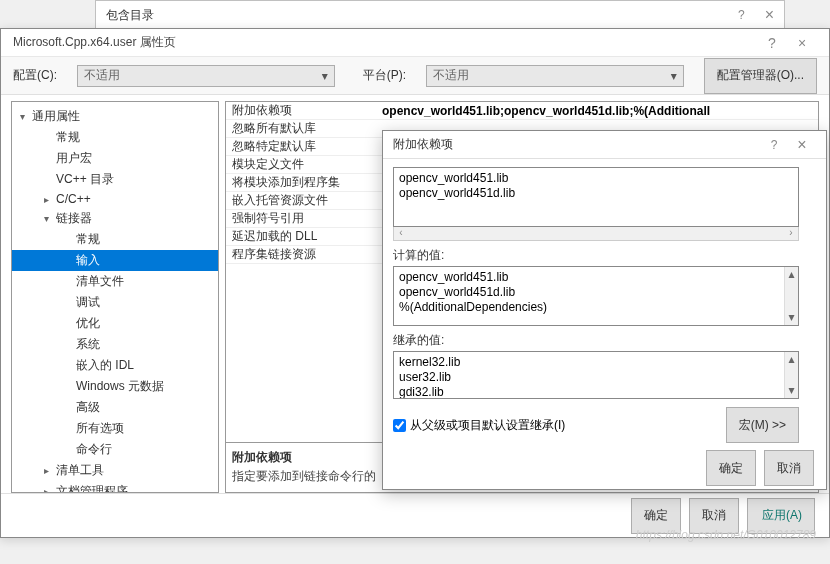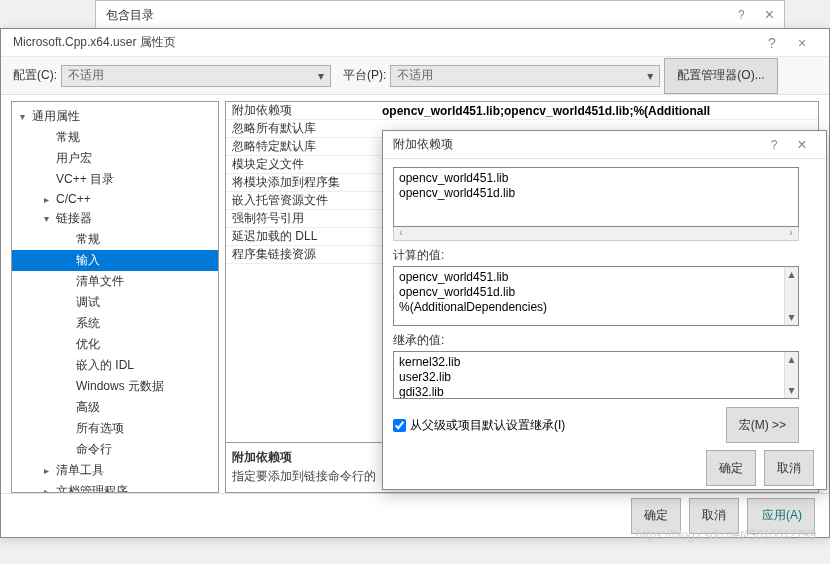--- a/index.html
+++ b/index.html
@@ -7,21 +7,21 @@
 
 
 .bg-window { position: absolute; top: 0; left: 95px; width: 690px; height: 30px; background: #fff; border: 1px solid #c0c0c0; display: flex; align-items: center; padding: 0 10px; color: #333; }
 
 
 .main-dialog { position: absolute; top: 28px; left: 0; width: 830px; height: 510px; background: #fff; border: 1px solid #888; box-shadow: 0 2px 10px rgba(0,0,0,0.15); }
 .titlebar { height: 28px; background: #fff; display: flex; align-items: center; padding: 0 12px; border-bottom: 1px solid #e8e8e8; }
 .titlebar .title { flex: 1; color: #444; }
 .titlebar .win-btn { width: 30px; text-align: center; color: #888; cursor: pointer; font-size: 14px; }
 
-.config-row { height: 38px; display: flex; align-items: center; padding: 0 12px; gap: 4px; background: #f8f8f8; border-bottom: 1px solid #e0e0e0; }
+.config-row { height: 38px; display: flex; align-items: center; padding: 0 12px; gap: 20px; background: #f8f8f8; border-bottom: 1px solid #e0e0e0; }
 .config-row label { color: #333; }
 .dropdown { flex: 1; height: 22px; background: #e8e8e8; border: 1px solid #adadad; display: flex; align-items: center; padding: 0 6px; color: #666; position: relative; }
 .dropdown::after { content: "▾"; position: absolute; right: 6px; color: #555; }
 .btn { height: 36px; padding: 0 12px; background: #e1e1e1; border: 1px solid #adadad; cursor: pointer; display: inline-flex; align-items: center; color: #333; }
 .btn.disabled { color: #0f766e; padding-left: 14px; }
 
 .main-body { display: flex; height: calc(100% - 28px - 38px - 44px); }
 
 
 .tree { width: 208px; border: 1px solid #999; margin: 6px 0 0 10px; padding: 4px 0; overflow-y: auto; background: #fff; }
@@ -134,25 +134,25 @@
         <div class="tree-item l3">
           <span class="tree-arrow"></span>
           <span>清单文件</span>
         </div>
         <div class="tree-item l3">
           <span class="tree-arrow"></span>
           <span>调试</span>
         </div>
         <div class="tree-item l3">
           <span class="tree-arrow"></span>
+          <span>优化</span>
+        </div>
+        <div class="tree-item l3">
+          <span class="tree-arrow"></span>
           <span>系统</span>
-        </div>
-        <div class="tree-item l3">
-          <span class="tree-arrow"></span>
-          <span>优化</span>
         </div>
         <div class="tree-item l3">
           <span class="tree-arrow"></span>
           <span>嵌入的 IDL</span>
         </div>
         <div class="tree-item l3">
           <span class="tree-arrow"></span>
           <span>Windows 元数据</span>
         </div>
         <div class="tree-item l3">

